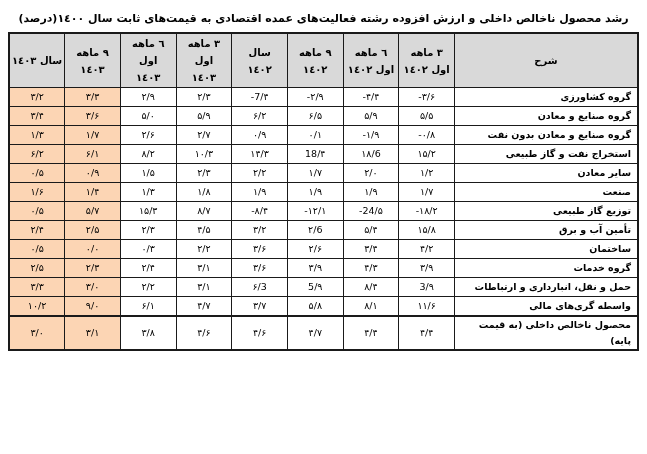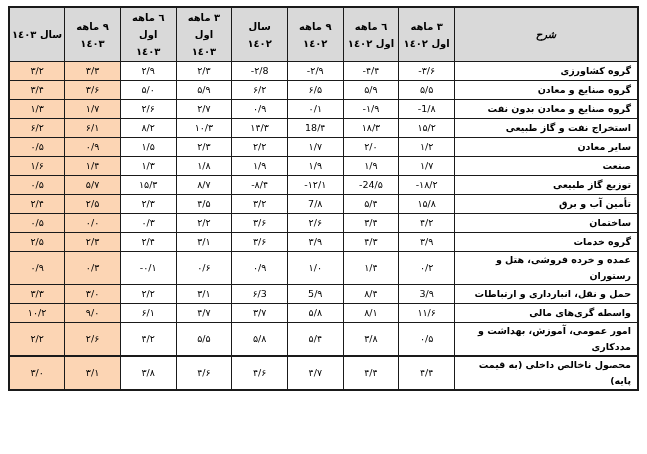--- a/index.html
+++ b/index.html
@@ -38,21 +38,21 @@
     background:var(--header-bg);
     font-size:10px;
     font-weight:bold;
     text-align:center;
     vertical-align:middle;
     white-space:pre-line;
     line-height:1.7;
     height:42px;
     padding:1px 2px;
   }
-  th.desc{width:178px;font-style:italic;}
+  th.desc{width:178px;}
   td.num{
     direction:ltr;
     text-align:center;
     font-size:9.5px;
     height:18px;
     line-height:18px;
     padding:0 1px;
     white-space:nowrap;
   }
   td.label{
@@ -63,20 +63,21 @@
     line-height:16px;
     vertical-align:middle;
   }
   tr.sep td{border-top:2px solid var(--border-color);}
   td.hl{background:var(--highlight-bg);}
 </style>
 </head>
 <body>
 
 <div class="page">
+  <div class="title">رشد محصول ناخالص داخلی و ارزش افزوده رشته فعالیت‌های عمده اقتصادی به قیمت‌های ثابت سال ١٤٠٠(درصد)</div>
   <table>
     <thead>
       <tr id="header-row">
           <th class="desc">شرح</th>
           <th class="">٣ ماهه
 اول ١٤٠٢</th>
           <th class="">٦ ماهه
 اول ١٤٠٢</th>
           <th class="">٩ ماهه
 ١٤٠٢</th>
@@ -90,52 +91,52 @@
 ١٤٠٣</th>
           <th class="">سال ١٤٠٣</th>
         </tr>
     </thead>
     <tbody id="table-body">
         <tr>
           <td class="label">گروه کشاورزی</td>
           <td class="num">-۳/۶</td>
           <td class="num">-۴/۴</td>
           <td class="num">-۲/۹</td>
-          <td class="num">-۲/8</td>
+          <td class="num">-7/۴</td>
           <td class="num">۲/۳</td>
           <td class="num">۲/۹</td>
           <td class="num hl">۳/۳</td>
           <td class="num hl">۳/۲</td>
         </tr>
         <tr>
           <td class="label">گروه صنایع و معادن</td>
           <td class="num">۵/۵</td>
           <td class="num">۵/۹</td>
           <td class="num">۶/۵</td>
           <td class="num">۶/۲</td>
           <td class="num">۵/۹</td>
           <td class="num">۵/۰</td>
           <td class="num hl">۳/۶</td>
           <td class="num hl">۳/۴</td>
         </tr>
         <tr>
           <td class="label">گروه صنایع و معادن بدون نفت</td>
-          <td class="num">-1/۸</td>
+          <td class="num">-۰/۸</td>
           <td class="num">-۱/۹</td>
           <td class="num">۰/۱</td>
           <td class="num">۰/۹</td>
           <td class="num">۲/۷</td>
           <td class="num">۲/۶</td>
           <td class="num hl">۱/۷</td>
           <td class="num hl">۱/۳</td>
         </tr>
         <tr>
           <td class="label">استخراج نفت و گاز طبیعی</td>
           <td class="num">۱۵/۲</td>
-          <td class="num">۱۸/۳</td>
+          <td class="num">۱۸/6</td>
           <td class="num">18/۴</td>
           <td class="num">۱۴/۳</td>
           <td class="num">۱۰/۳</td>
           <td class="num">۸/۲</td>
           <td class="num hl">۶/۱</td>
           <td class="num hl">۶/۲</td>
         </tr>
         <tr>
           <td class="label">سایر معادن</td>
           <td class="num">۱/۲</td>
@@ -166,21 +167,21 @@
           <td class="num">-۸/۴</td>
           <td class="num">۸/۷</td>
           <td class="num">۱۵/۳</td>
           <td class="num hl">۵/۷</td>
           <td class="num hl">۰/۵</td>
         </tr>
         <tr>
           <td class="label">تأمین آب و برق</td>
           <td class="num">۱۵/۸</td>
           <td class="num">۵/۴</td>
-          <td class="num">7/۸</td>
+          <td class="num">۲/6</td>
           <td class="num">۳/۲</td>
           <td class="num">۴/۵</td>
           <td class="num">۲/۳</td>
           <td class="num hl">۲/۵</td>
           <td class="num hl">۲/۴</td>
         </tr>
         <tr>
           <td class="label">ساختمان</td>
           <td class="num">۴/۲</td>
           <td class="num">۳/۴</td>
@@ -196,62 +197,40 @@
           <td class="num">۳/۹</td>
           <td class="num">۴/۳</td>
           <td class="num">۳/۹</td>
           <td class="num">۳/۶</td>
           <td class="num">۳/۱</td>
           <td class="num">۲/۴</td>
           <td class="num hl">۲/۳</td>
           <td class="num hl">۲/۵</td>
         </tr>
         <tr>
-          <td class="label">عمده و خرده فروشی، هتل و رستوران</td>
-          <td class="num">۰/۲</td>
-          <td class="num">۱/۴</td>
-          <td class="num">۱/۰</td>
-          <td class="num">۰/۹</td>
-          <td class="num">۰/۶</td>
-          <td class="num">-۰/۱</td>
-          <td class="num hl">۰/۳</td>
-          <td class="num hl">۰/۹</td>
-        </tr>
-        <tr>
           <td class="label">حمل و نقل، انبارداری و ارتباطات</td>
           <td class="num">3/۹</td>
           <td class="num">۸/۴</td>
           <td class="num">5/۹</td>
           <td class="num">۶/3</td>
           <td class="num">۳/۱</td>
           <td class="num">۲/۲</td>
           <td class="num hl">۳/۰</td>
           <td class="num hl">۳/۳</td>
         </tr>
         <tr>
           <td class="label">واسطه گری‌های مالی</td>
           <td class="num">۱۱/۶</td>
           <td class="num">۸/۱</td>
           <td class="num">۵/۸</td>
           <td class="num">۳/۷</td>
           <td class="num">۴/۷</td>
           <td class="num">۶/۱</td>
           <td class="num hl">۹/۰</td>
           <td class="num hl">۱۰/۲</td>
-        </tr>
-        <tr>
-          <td class="label">امور عمومی، آموزش، بهداشت و مددکاری</td>
-          <td class="num">۰/۵</td>
-          <td class="num">۳/۸</td>
-          <td class="num">۵/۴</td>
-          <td class="num">۵/۸</td>
-          <td class="num">۵/۵</td>
-          <td class="num">۴/۲</td>
-          <td class="num hl">۲/۶</td>
-          <td class="num hl">۲/۲</td>
         </tr>
         <tr class="sep">
           <td class="label">محصول ناخالص داخلی (به قیمت پایه)</td>
           <td class="num">۴/۴</td>
           <td class="num">۴/۴</td>
           <td class="num">۴/۷</td>
           <td class="num">۴/۶</td>
           <td class="num">۴/۶</td>
           <td class="num">۳/۸</td>
           <td class="num hl">۳/۱</td>

